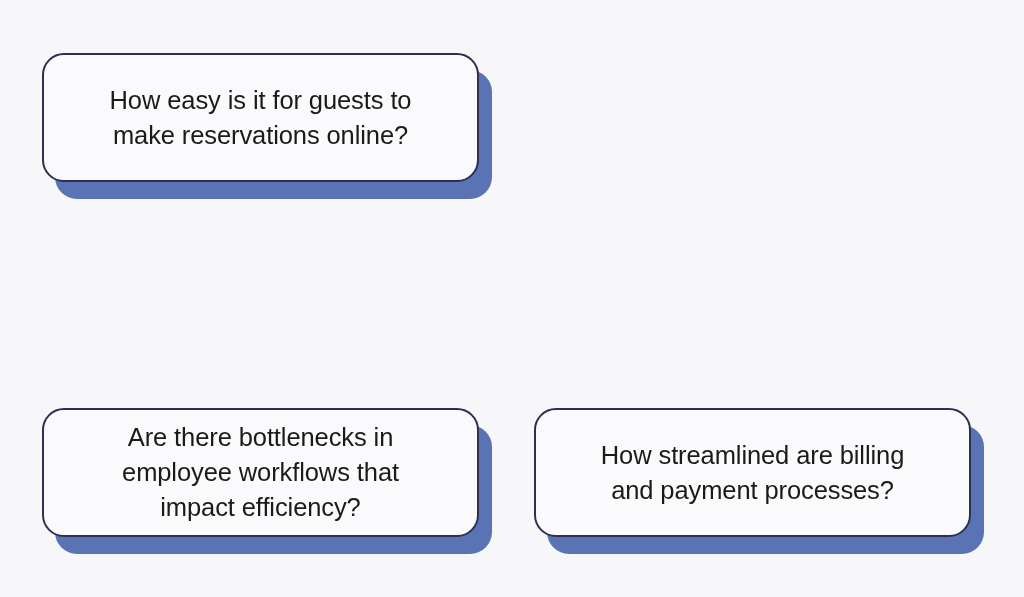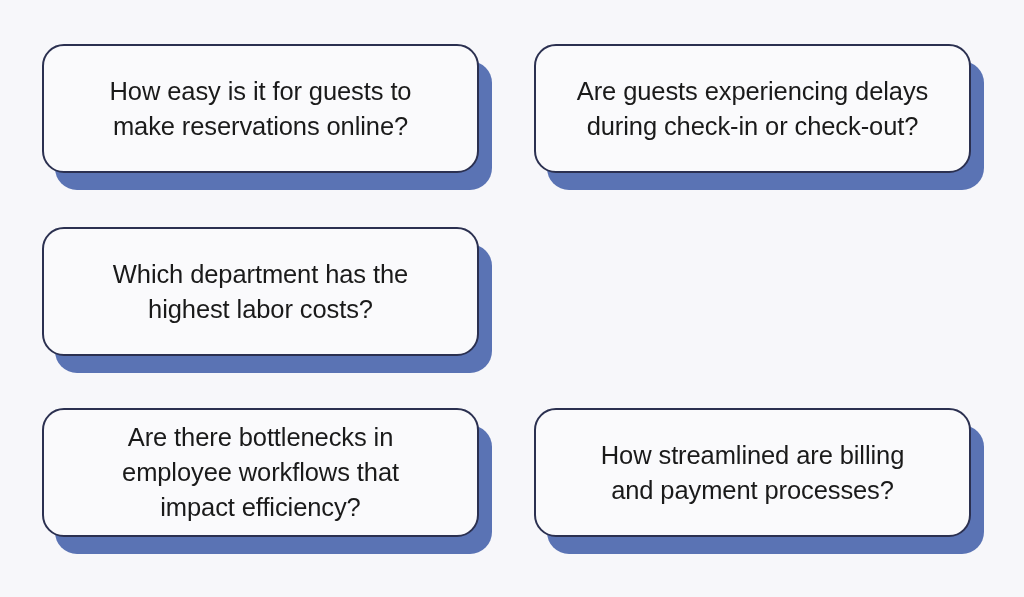--- a/index.html
+++ b/index.html
@@ -25,21 +25,21 @@
   
   .card-slot {
     position: absolute;
     width: 437px;
     height: 129px;
   }
 
   .card-slot.col-left  { left: 42px; }
   .card-slot.col-right { left: 534px; }
 
-  .card-slot.row-1 { top: 44px; border-radius: 31px; }
+  .card-slot.row-1 { top: 53px; border-radius: 31px; }
   .card-slot.row-2 { top: 227px; }
   .card-slot.row-3 { top: 408px; }
 
   
   .card-shadow {
     position: absolute;
     left: 13px;
     top: 17px;
     width: 437px;
     height: 129px;
@@ -82,35 +82,21 @@
 <div id="card-grid">
 
   <div class="card-slot col-left row-1">
     <div class="card-shadow"></div>
     <div class="card">
       <span class="card-text">How easy is it for guests to
 make reservations online?</span>
     </div>
   </div>
 
-  <div class="card-slot col-right row-1">
-    <div class="card-shadow"></div>
-    <div class="card">
-      <span class="card-text">Are guests experiencing delays
-during check-in or check-out?</span>
-    </div>
-  </div>
 
-  <div class="card-slot col-left row-2">
-    <div class="card-shadow"></div>
-    <div class="card">
-      <span class="card-text">Which department has the
-highest labor costs?</span>
-    </div>
-  </div>
 
 
   <div class="card-slot col-left row-3">
     <div class="card-shadow"></div>
     <div class="card">
       <span class="card-text">Are there bottlenecks in
 employee workflows that
 impact efficiency?</span>
     </div>
   </div>

